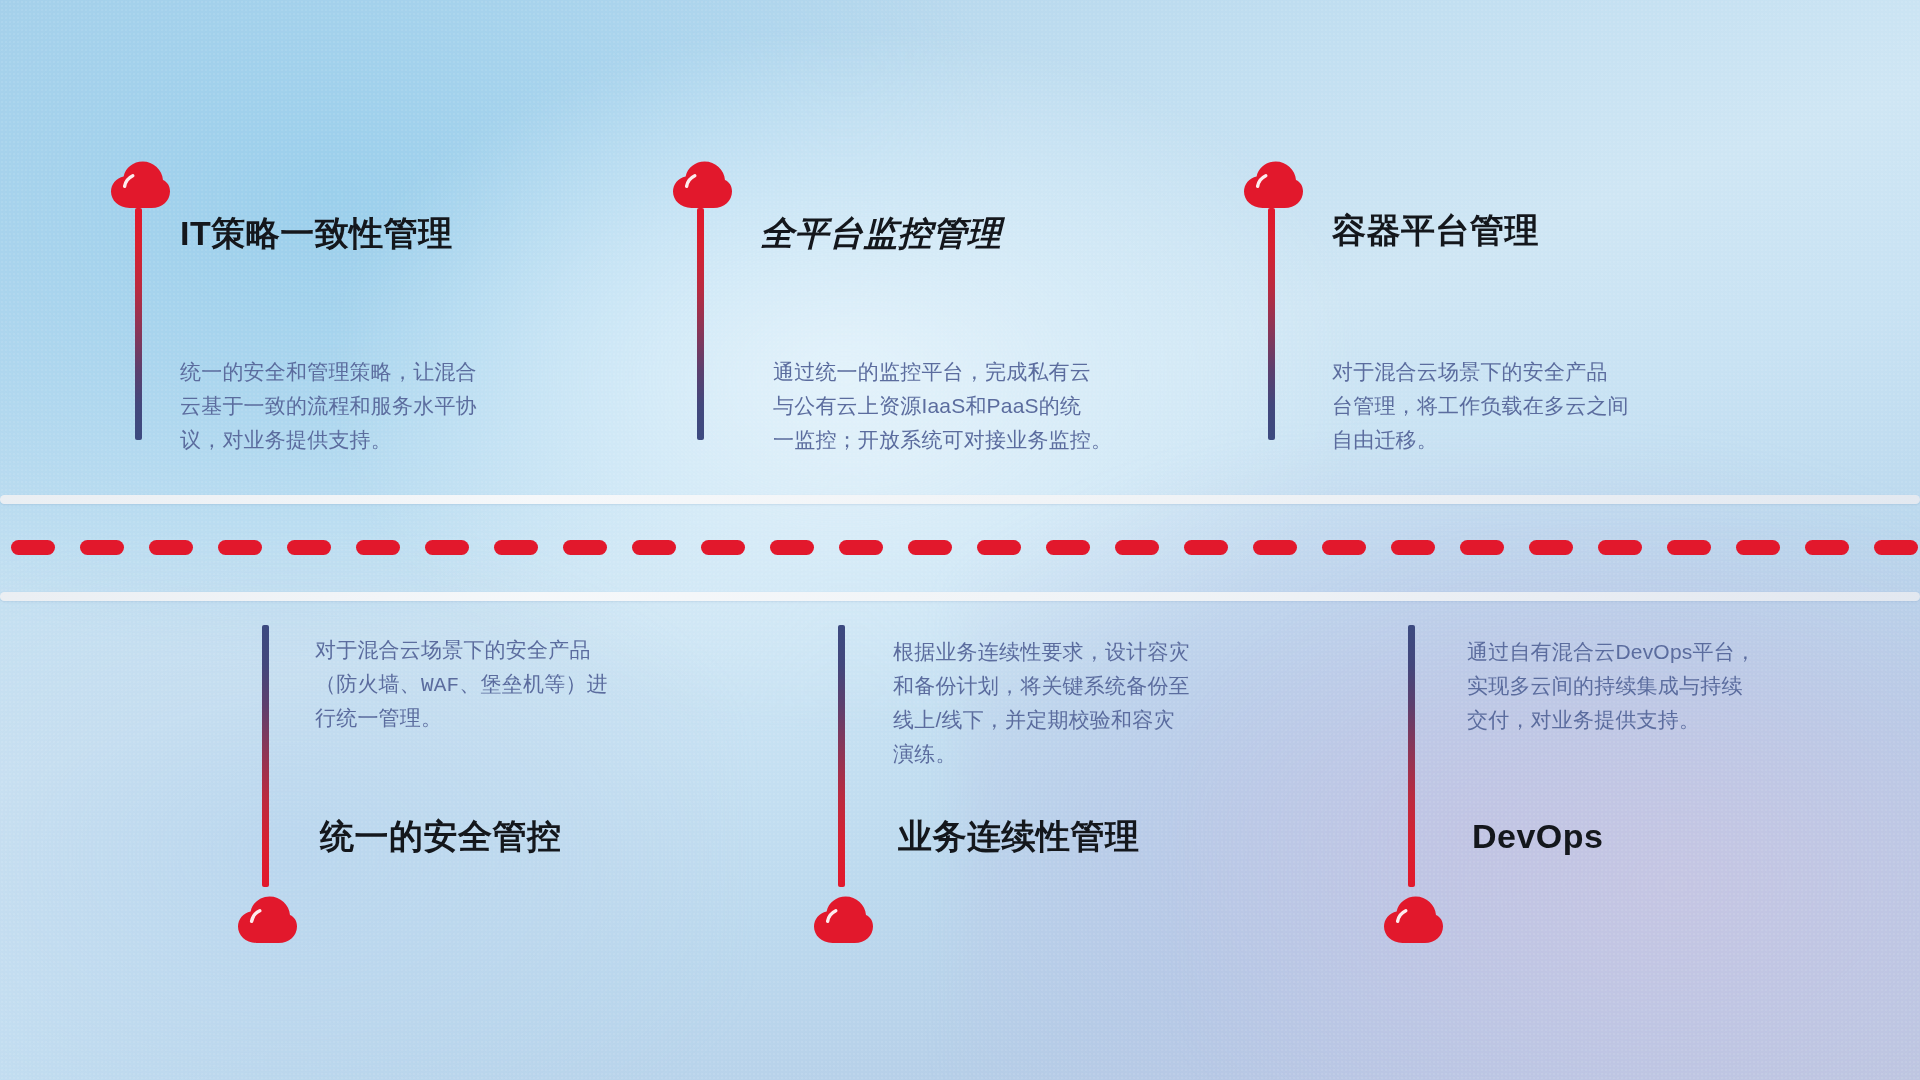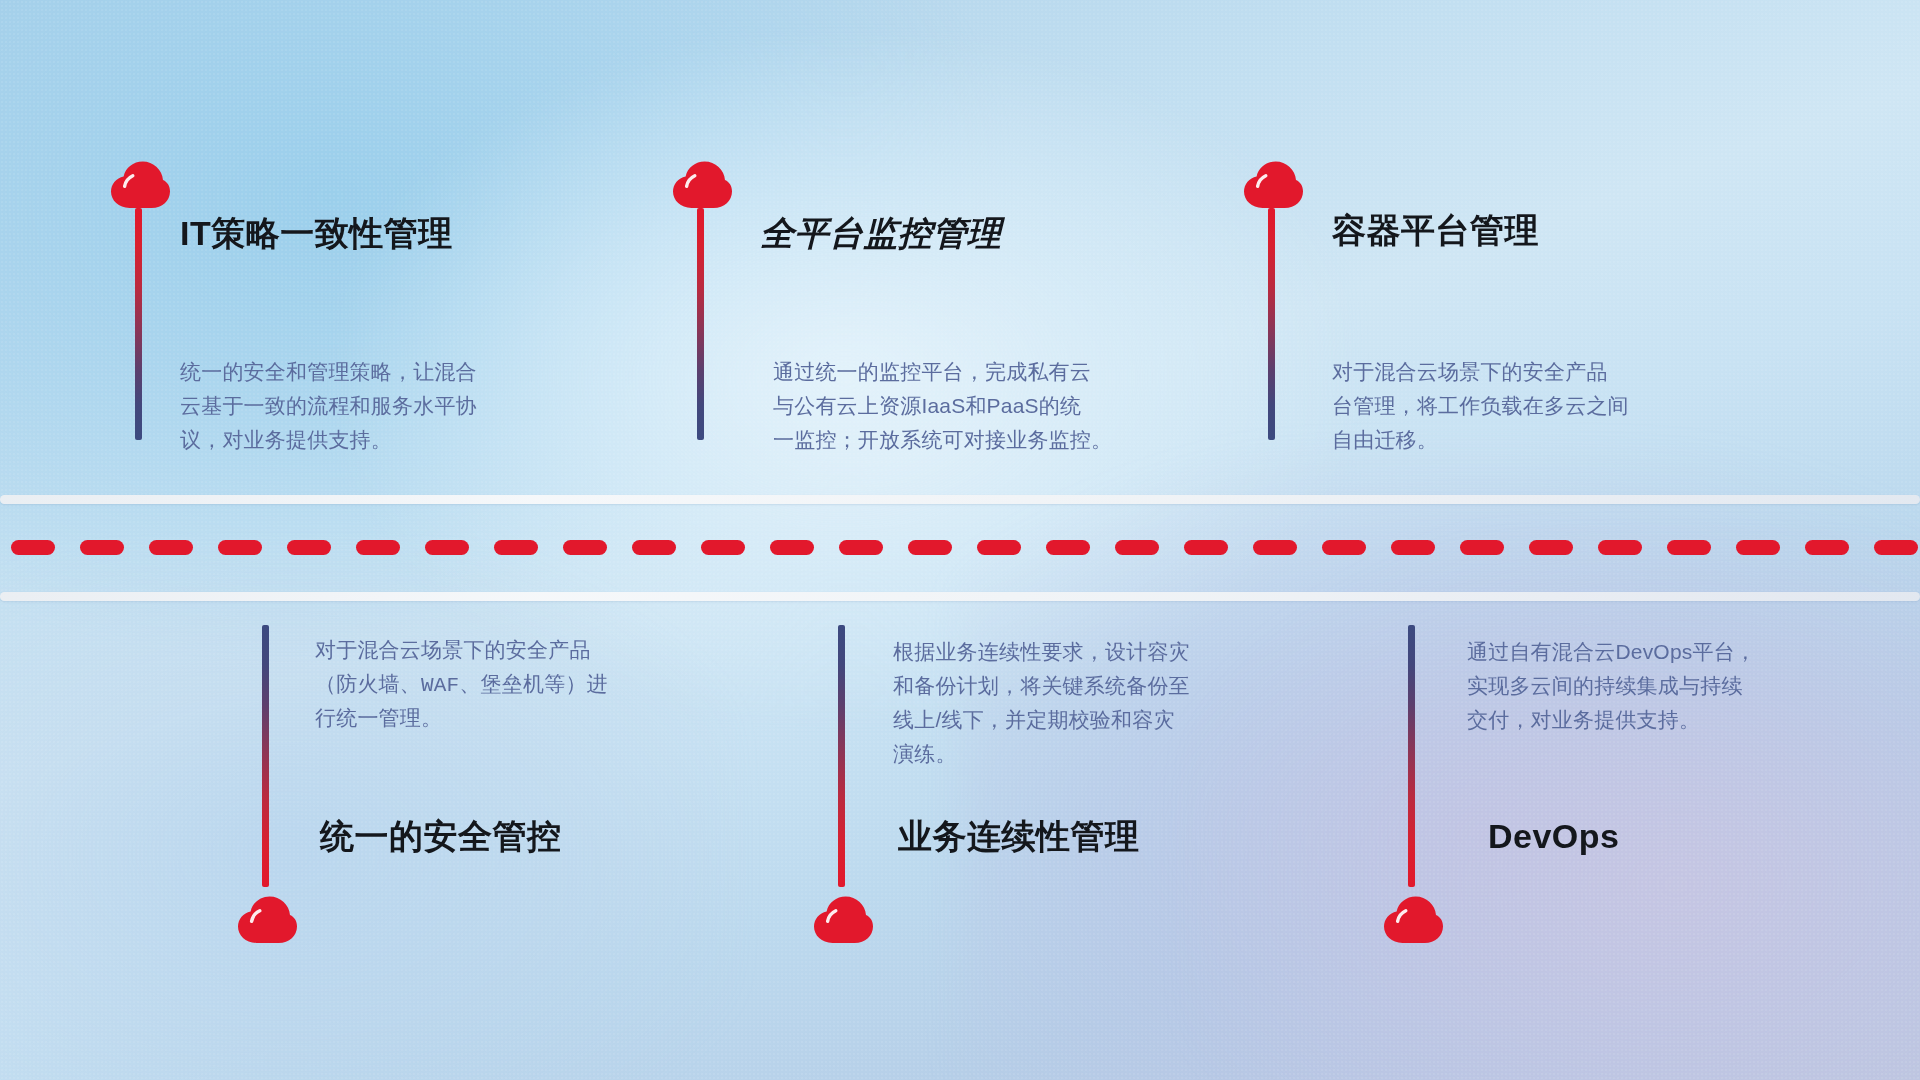--- a/index.html
+++ b/index.html
@@ -335,16 +335,16 @@
       <span class="cloud-icon" style="top:270px;">
         <svg viewBox="0 0 62 50" xmlns="http://www.w3.org/2000/svg">
           <path d="M20.5 48C9.7 48 2 40.6 2 31.6c0-7.6 5.3-13.7 12.6-15.2C16.6 7.6 24.4 1.5 33.6 1.5c10.9 0 19.6 8.2 20.4 18.6C58.6 22.1 61 26.4 61 31.4 61 40.5 53.3 48 42.6 48z" fill="#E2182C"></path>
           <path d="M15.6 26.4c0.8-4.6 3.9-8.6 8.2-10.6" fill="none" stroke="#FFFFFF" stroke-width="3.4" stroke-linecap="round" opacity="0.92"></path>
         </svg>
       </span>
     </div>
     <div class="card-body" style="left:1467px; top:635px; width:410px;">通过自有混合云DevOps平台，
 实现多云间的持续集成与持续
 交付，对业务提供支持。</div>
-    <div class="card-title" style="left:1472px; top:818px;margin-left:16px;">DevOps</div>
+    <div class="card-title" style="left:1472px; top:818px;">DevOps</div>
   </div>
 
 </div>
 
 </body></html>

